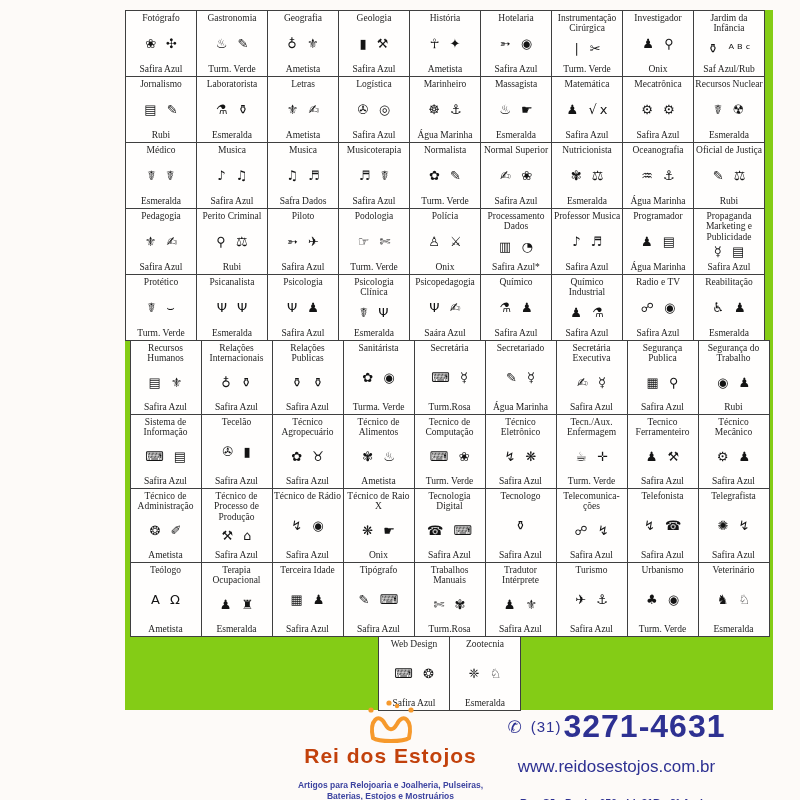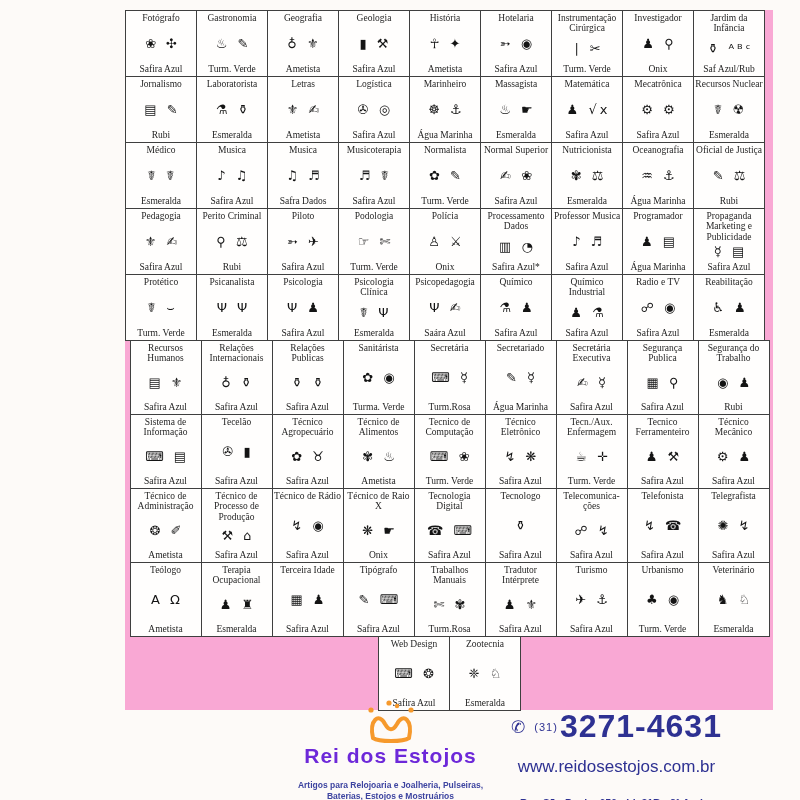--- a/index.html
+++ b/index.html
@@ -6,21 +6,21 @@
   body{
     width:800px;height:800px;position:relative;overflow:hidden;
     background:#fcf7f4;
     font-family:"Liberation Serif", serif;
     color:#1c1c1c;
   }
   .sheet{position:absolute;inset:0;background:#fdfaf8;}
   .grid{
     position:absolute;left:125px;top:10px;width:648px;
     display:flex;flex-direction:column;
-    background:#f9a8d4;
+    background:#84cc16;
   }
   .row{display:flex;height:66px;}
   .row.tall{height:74px;justify-content:center;}
   .cell{
     width:72px;box-sizing:border-box;
     border:1px solid #3f3f3f;
     margin-right:-1px;margin-bottom:-1px;
     display:flex;flex-direction:column;
     overflow:hidden;text-align:center;
     background:#fffefd;
@@ -50,21 +50,21 @@
     font-weight:bold;font-size:21px;letter-spacing:1px;
   }
   .tagline{
     font-family:"Liberation Sans", sans-serif;
     font-size:8.5px;line-height:1.25;margin-top:12px;font-weight:bold;
   }
   .f-right{flex:1;text-align:center;padding-top:10px;
     font-family:"Liberation Sans", sans-serif;}
   .phone-line{display:flex;align-items:center;justify-content:center;gap:2px;}
   .phone-icon{font-family:"DejaVu Sans", sans-serif;font-size:17px;}
-  .phone-area{font-size:11px;letter-spacing:1px;margin-left:7px;}
+  .phone-area{font-size:15px;letter-spacing:1px;margin-left:7px;}
   .phone-number{font-size:32px;font-weight:bold;letter-spacing:1px;}
   .website{font-size:17px;margin-top:12px;}
   .address{font-size:10.5px;font-weight:bold;line-height:1.3;margin-top:20px;}
 </style>
 </head>
 <body>
 
 <div class="sheet">
 
   <div class="grid">
@@ -508,21 +508,21 @@
   <div class="footer">
     <div class="f-left">
       <svg class="crown" width="64" height="46" viewBox="0 0 64 46">
         <path d="M14 40 C10 22, 20 14, 26 26 C30 33, 34 33, 38 26 C44 14, 54 22, 50 40
                  C44 44, 20 44, 14 40 Z" fill="none" stroke-width="4" stroke-linecap="round" stroke="#f6992c"></path>
         <circle cx="12" cy="12" r="2.6" fill="#f6992c"></circle>
         <circle cx="30" cy="5" r="2.6" fill="#f6992c"></circle>
         <circle cx="38" cy="8" r="2.2" fill="#f6992c"></circle>
         <circle cx="52" cy="12" r="2.6" fill="#f6992c"></circle>
       </svg>
-      <div class="brand" style="color:#6d28d9;">Rei dos Estojos</div>
+      <div class="brand" style="color:#c2410c;">Rei dos Estojos</div>
       <div class="tagline" style="color:#3d44a0;">
         <span>Artigos para Relojoaria e Joalheria, Pulseiras,</span><br>
         <span>Baterias, Estojos e Mostruários</span>
       </div>
     </div>
     <div class="f-right" style="color:#2e3192;">
       <div class="phone-line">
         <span class="phone-icon">✆</span>
         <span class="phone-area">(31)</span>
         <span class="phone-number">3271-4631</span>

